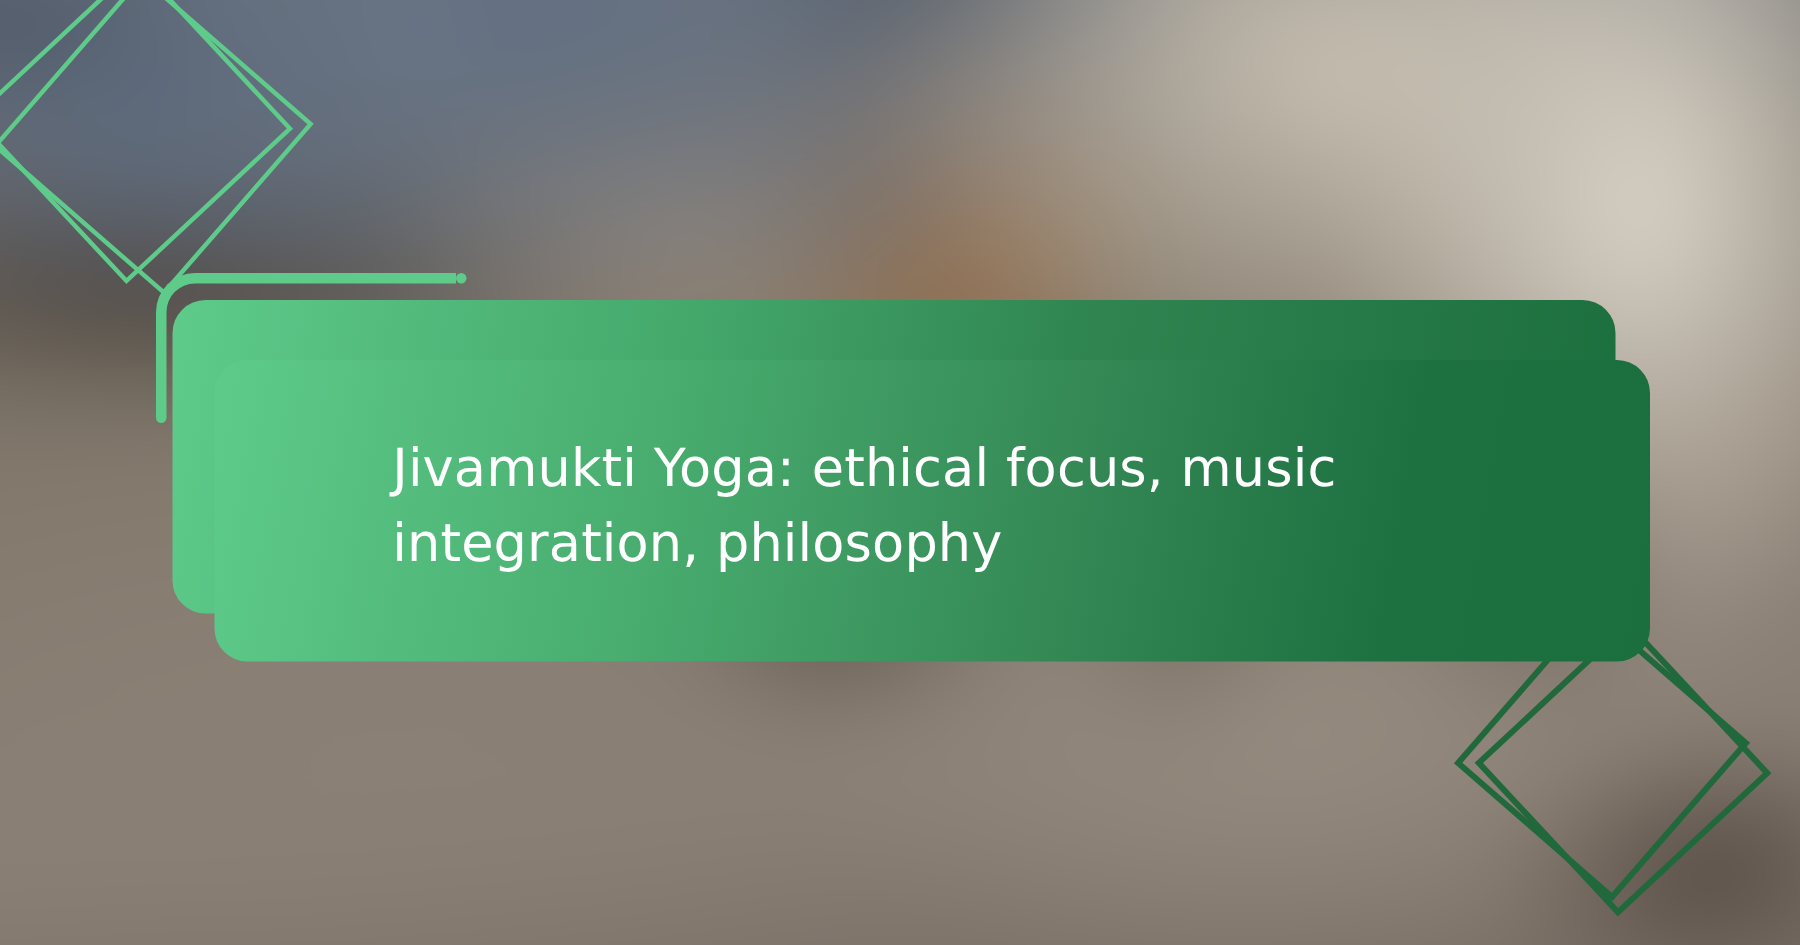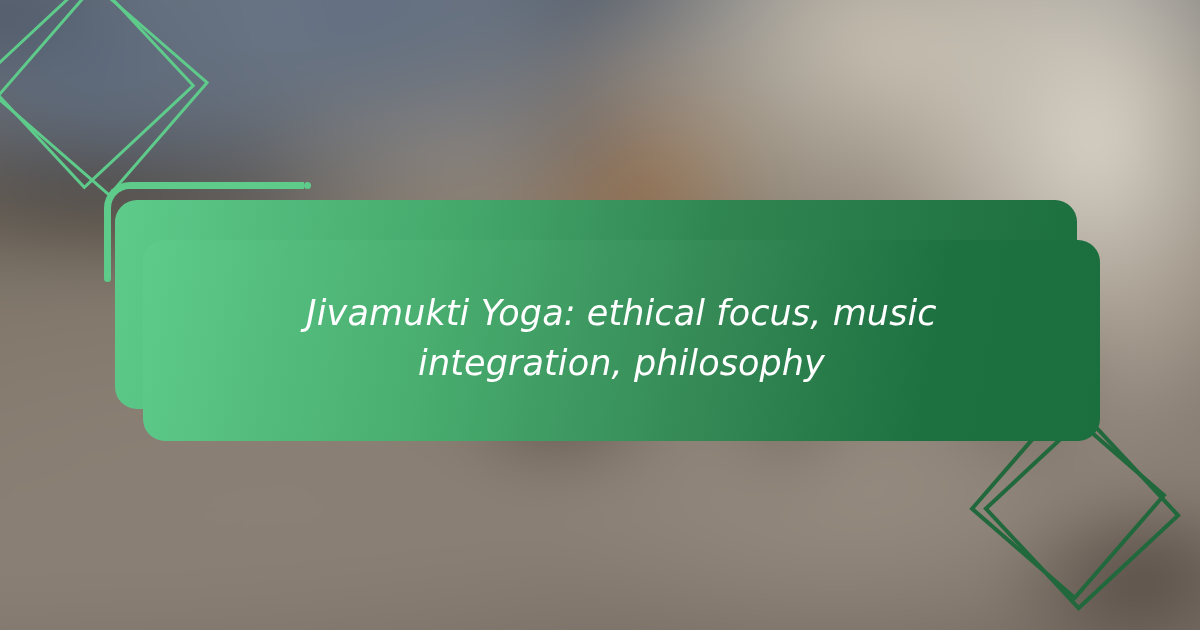--- a/index.html
+++ b/index.html
@@ -122,29 +122,28 @@
   .card-front {
     left:143px; top:240px;
     width:957px; height:201px;
     display:flex;
     align-items:center;
     justify-content:center;
   }
 
   .card-title {
     width:720px;
-    text-align:center;
+    text-align:left;
     color:#ffffff;
     font-size:35px;
     line-height:1.42;
     font-weight:400;
     letter-spacing:0.1px;
     white-space:pre-line;
     transform:translateY(-2px);
-    font-style:italic;
   }
 </style>
 </head>
 <body>
 
 <div class="stage">
 
   <div class="bg-photo"></div>
 
   <div class="deco deco-tl">

